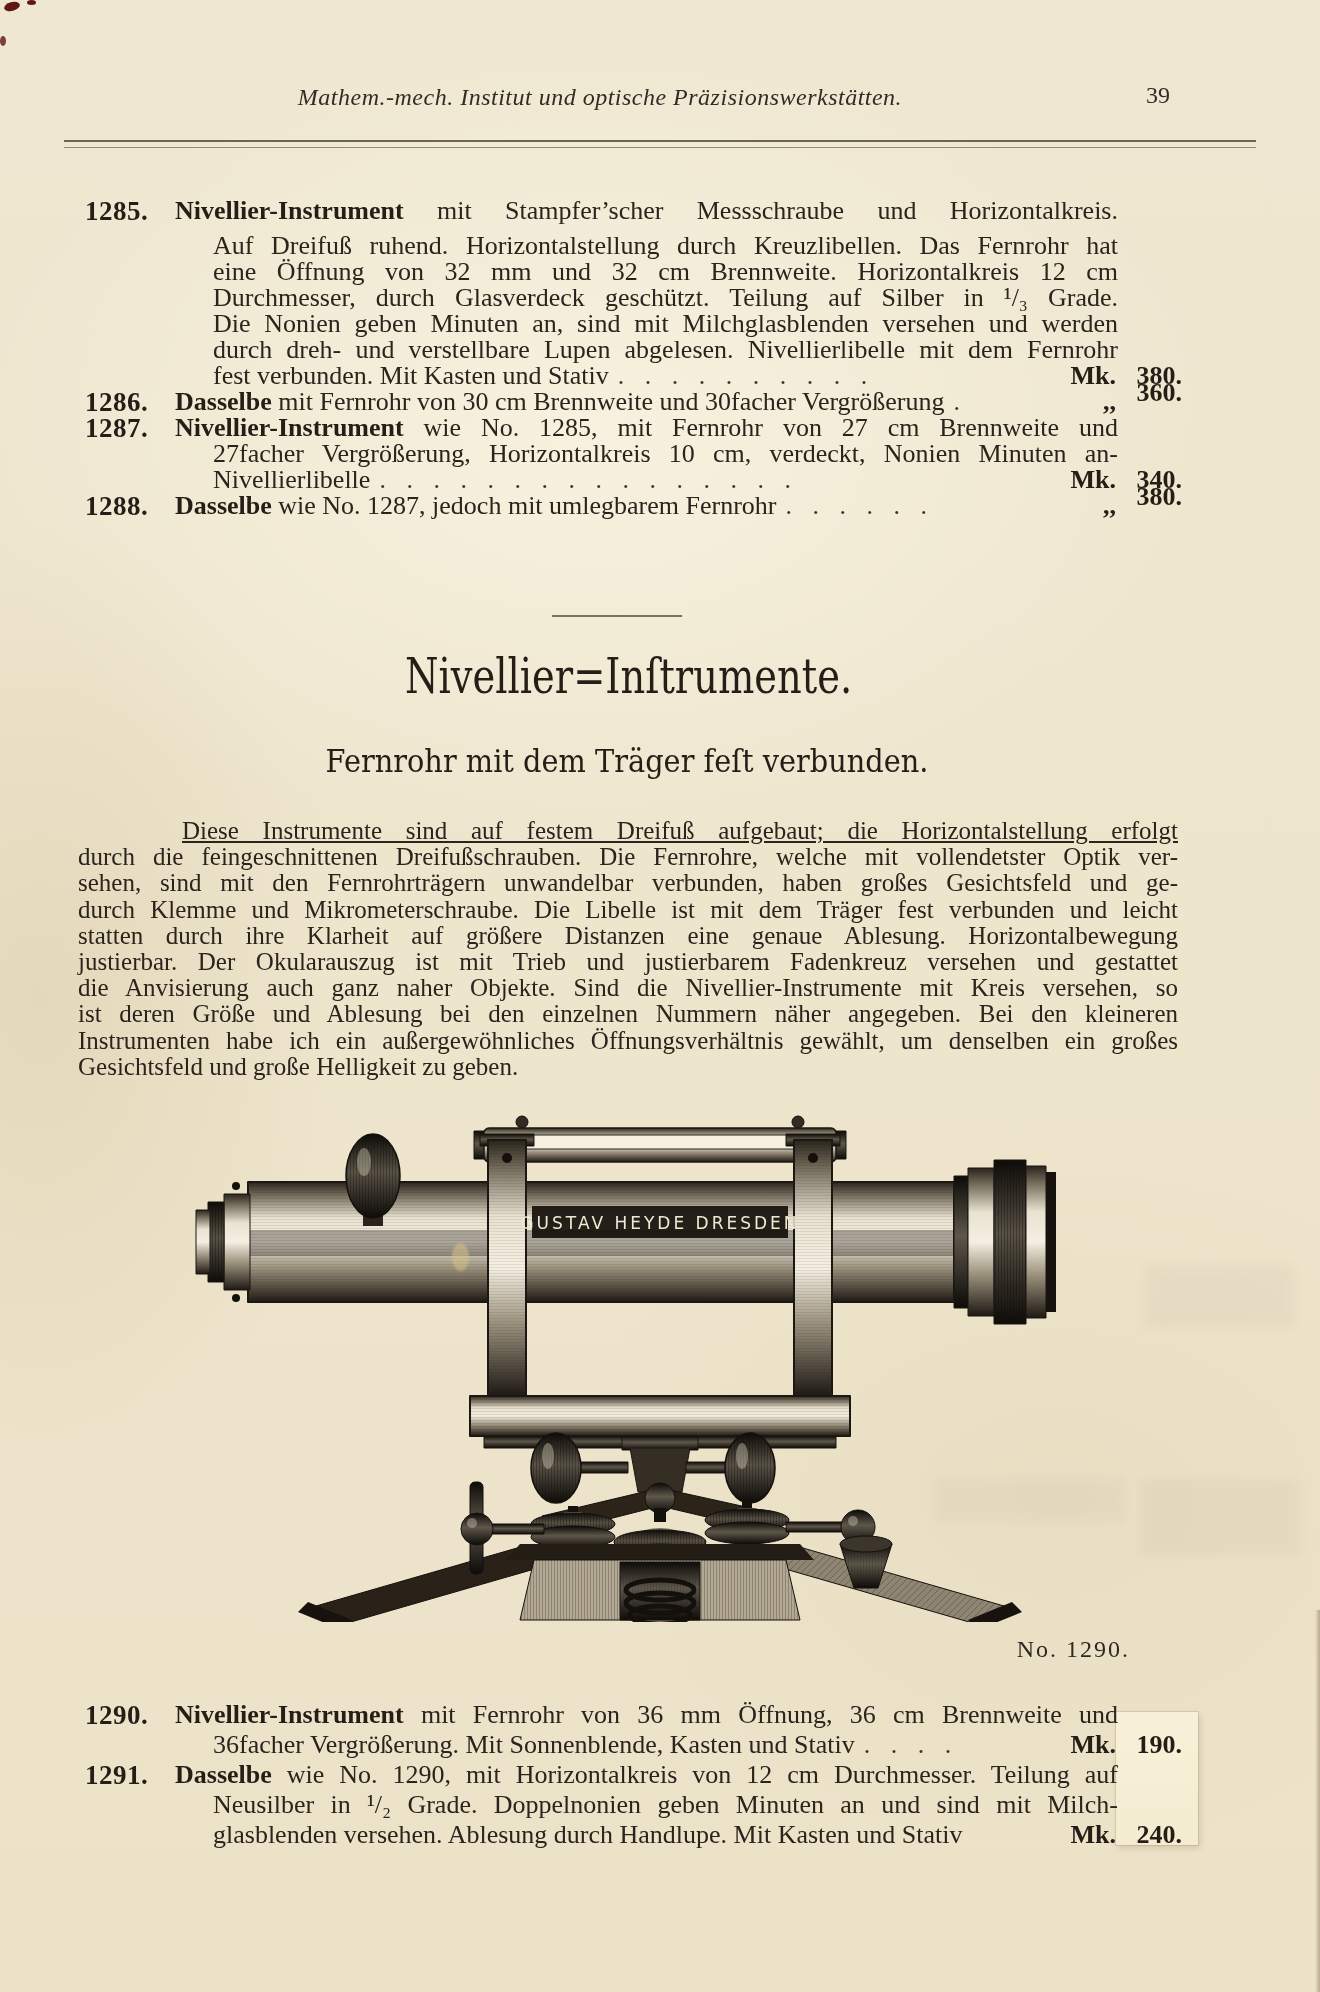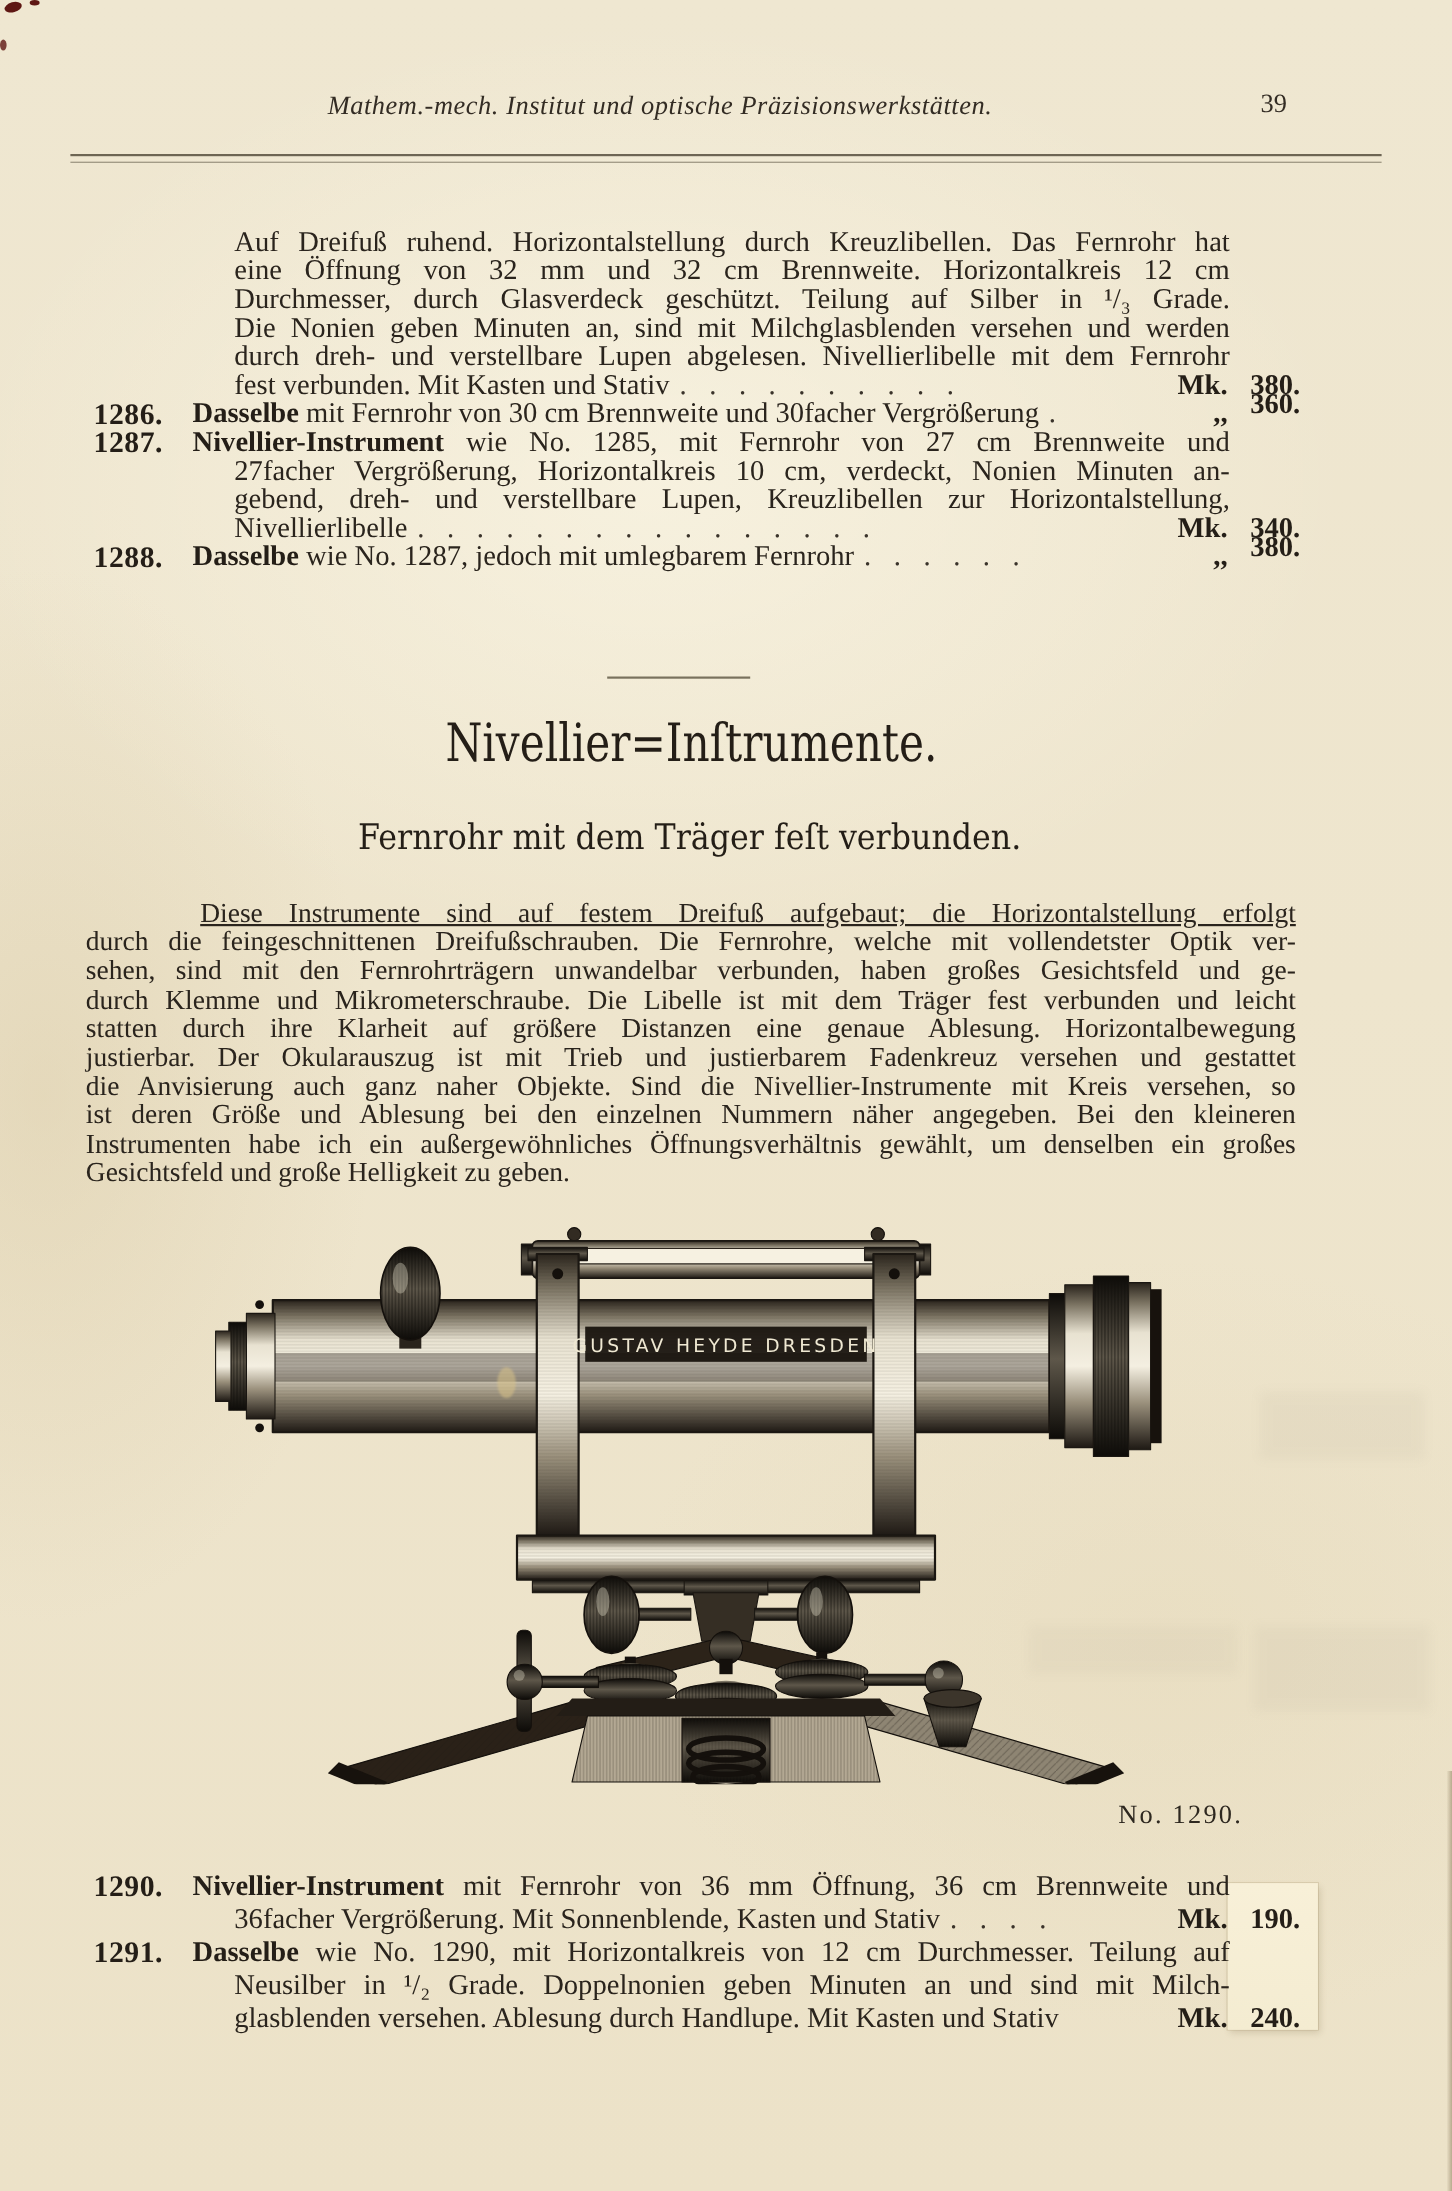--- a/index.html
+++ b/index.html
@@ -93,20 +93,24 @@
   <div class="ghost g3"></div>
   <div class="edge-strip"></div>
 
   <div class="header-title">Mathem.-mech. Institut und optische Präzisionswerkstätten.</div>
   <div class="page-number">39</div>
   <div class="rule r1"></div>
   <div class="rule r2"></div>
 
   <div class="entries" id="entries-top">
     <div>
+      <div class="row jl">
+        <span class="num">1285.</span>
+        <span class="txt"><b class="lead">Nivellier-Instrument</b><span> mit Stampfer’scher Messschraube und Horizontalkreis.</span></span>
+      </div>
       <div class="row cont jl gap9">
         <span class="num"></span>
         <span class="txt"><span>Auf Dreifuß ruhend.  Horizontalstellung durch Kreuzlibellen.  Das Fernrohr hat</span></span>
       </div>
       <div class="row cont jl">
         <span class="num"></span>
         <span class="txt"><span>eine Öffnung von 32 mm und 32 cm Brennweite.  Horizontalkreis 12 cm</span></span>
       </div>
       <div class="row cont jl">
         <span class="num"></span>
@@ -141,21 +145,20 @@
       <div class="row jl">
         <span class="num">1287.</span>
         <span class="txt"><b class="lead">Nivellier-Instrument</b><span> wie No. 1285, mit Fernrohr von 27 cm Brennweite und</span></span>
       </div>
       <div class="row cont jl">
         <span class="num"></span>
         <span class="txt"><span>27facher Vergrößerung, Horizontalkreis 10 cm, verdeckt, Nonien Minuten an-</span></span>
       </div>
       <div class="row cont jl">
         <span class="num"></span>
-        <span class="txt"><span>gebend, dreh- und verstellbare Lupen, Kreuzlibellen zur Horizontalstellung,</span></span>
       </div>
       <div class="row cont">
         <span class="num"></span>
         <span class="txt"><span>Nivellierlibelle</span><span class="dots">. . . . . . . . . . . . . . . .</span></span>
         <span class="cur">Mk.</span>
         <span class="price">340.</span>
       </div>
     </div>
 
     <div>

